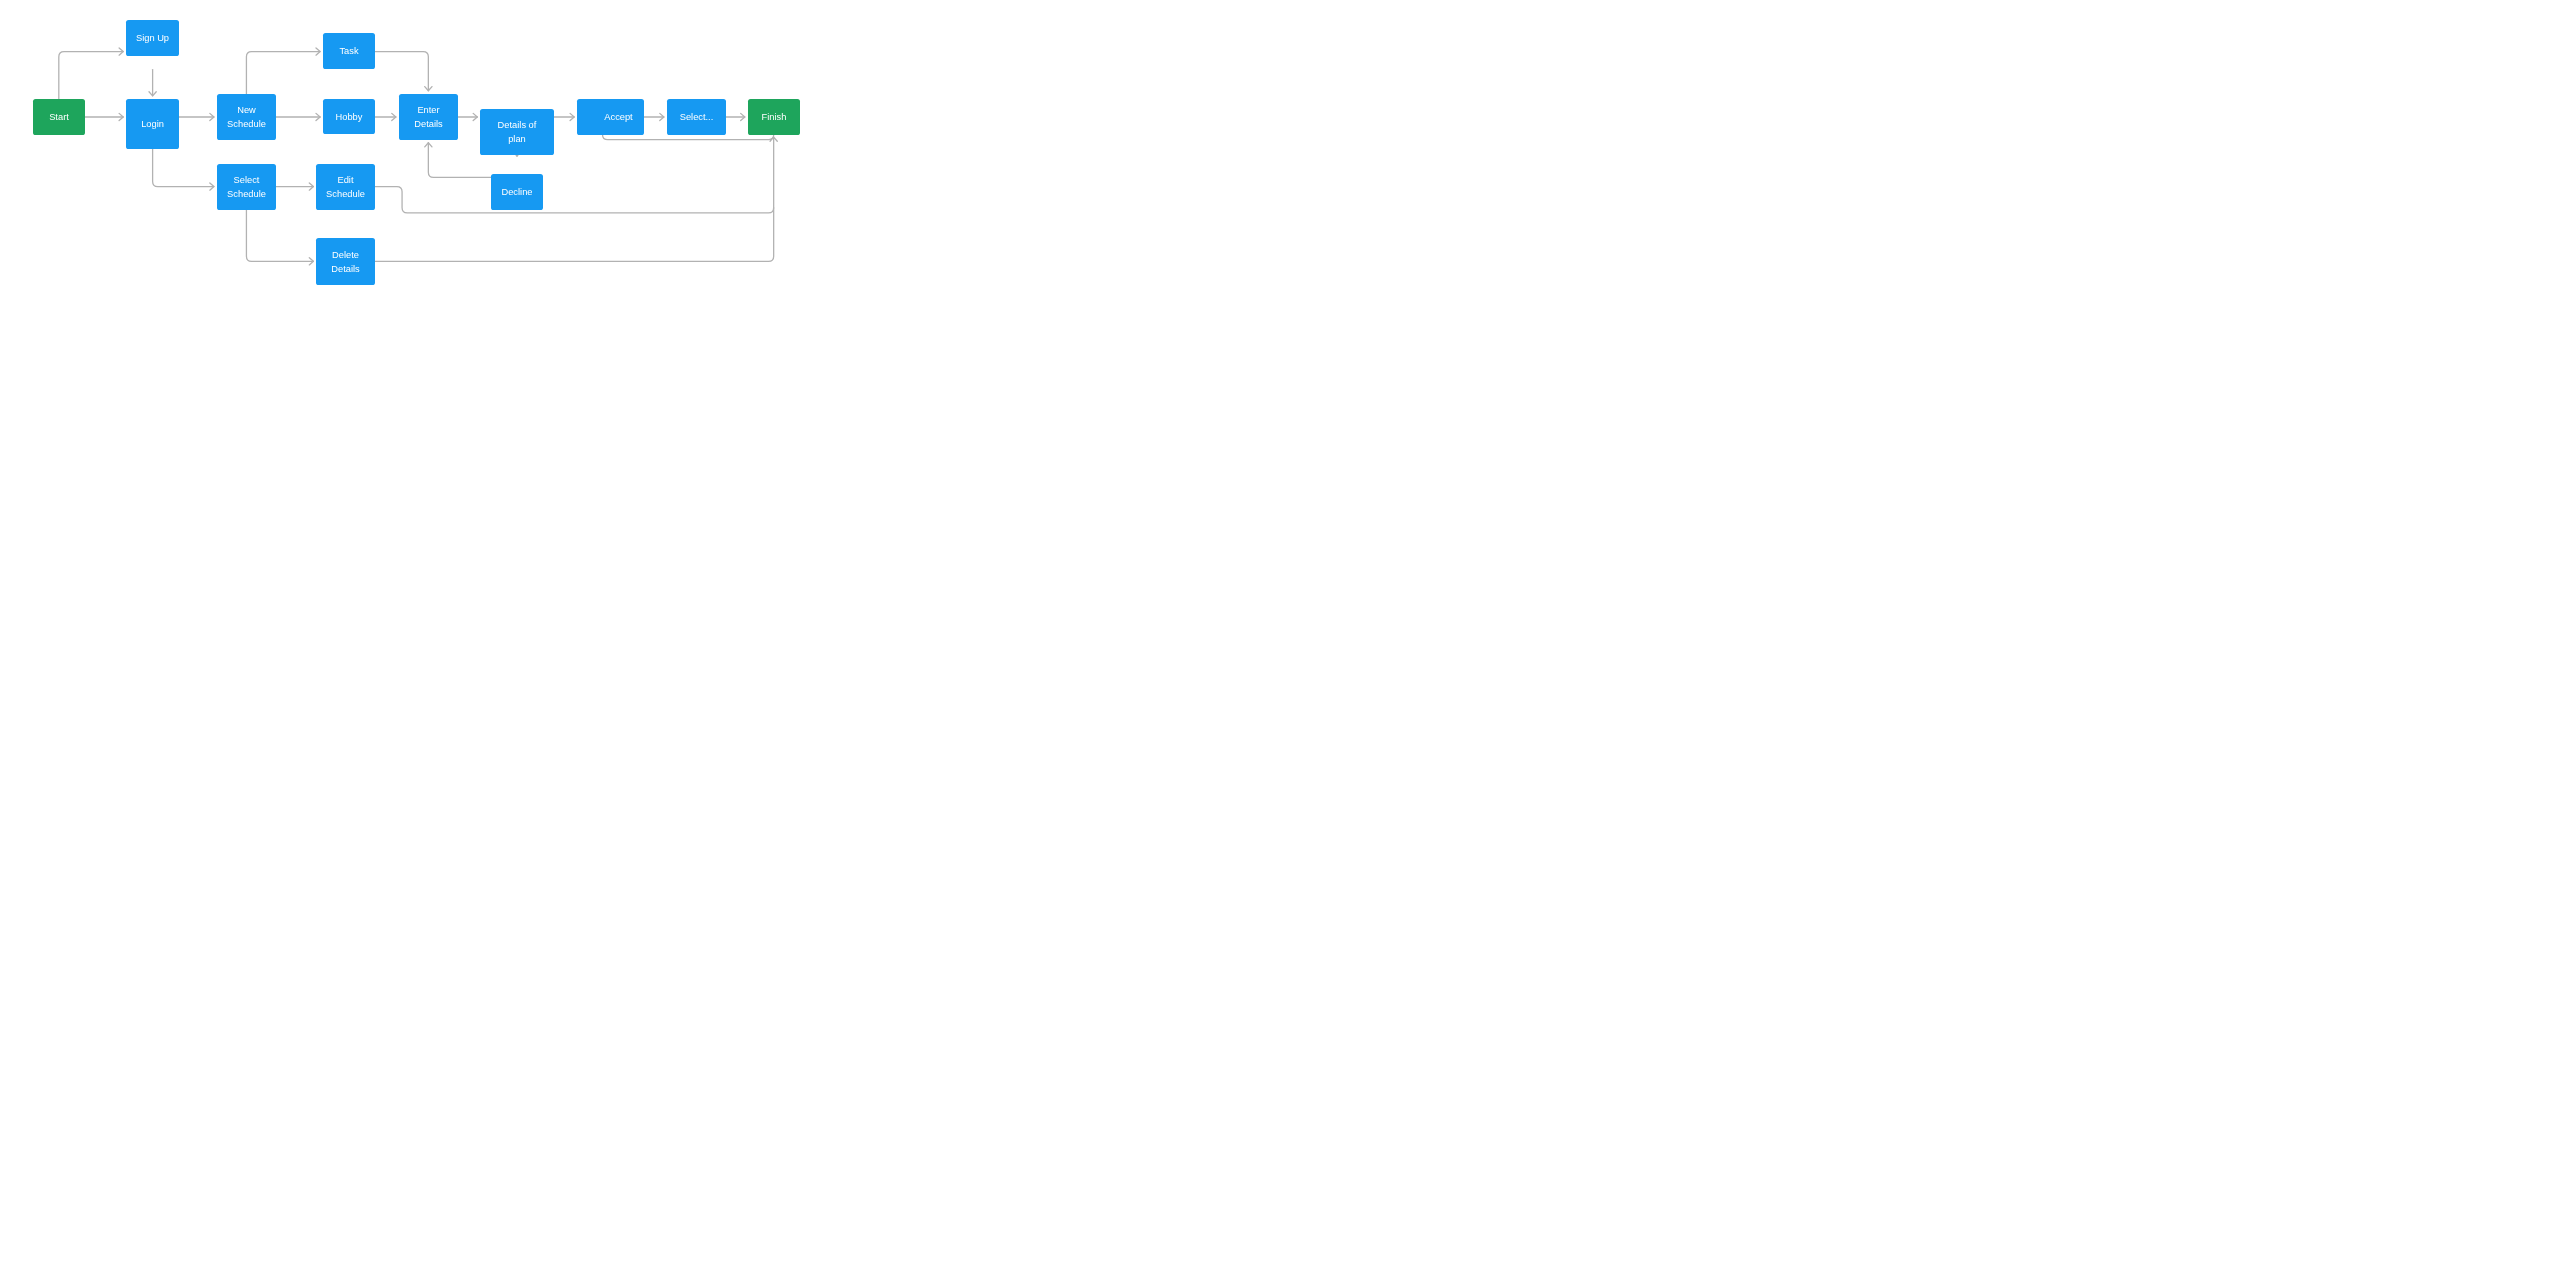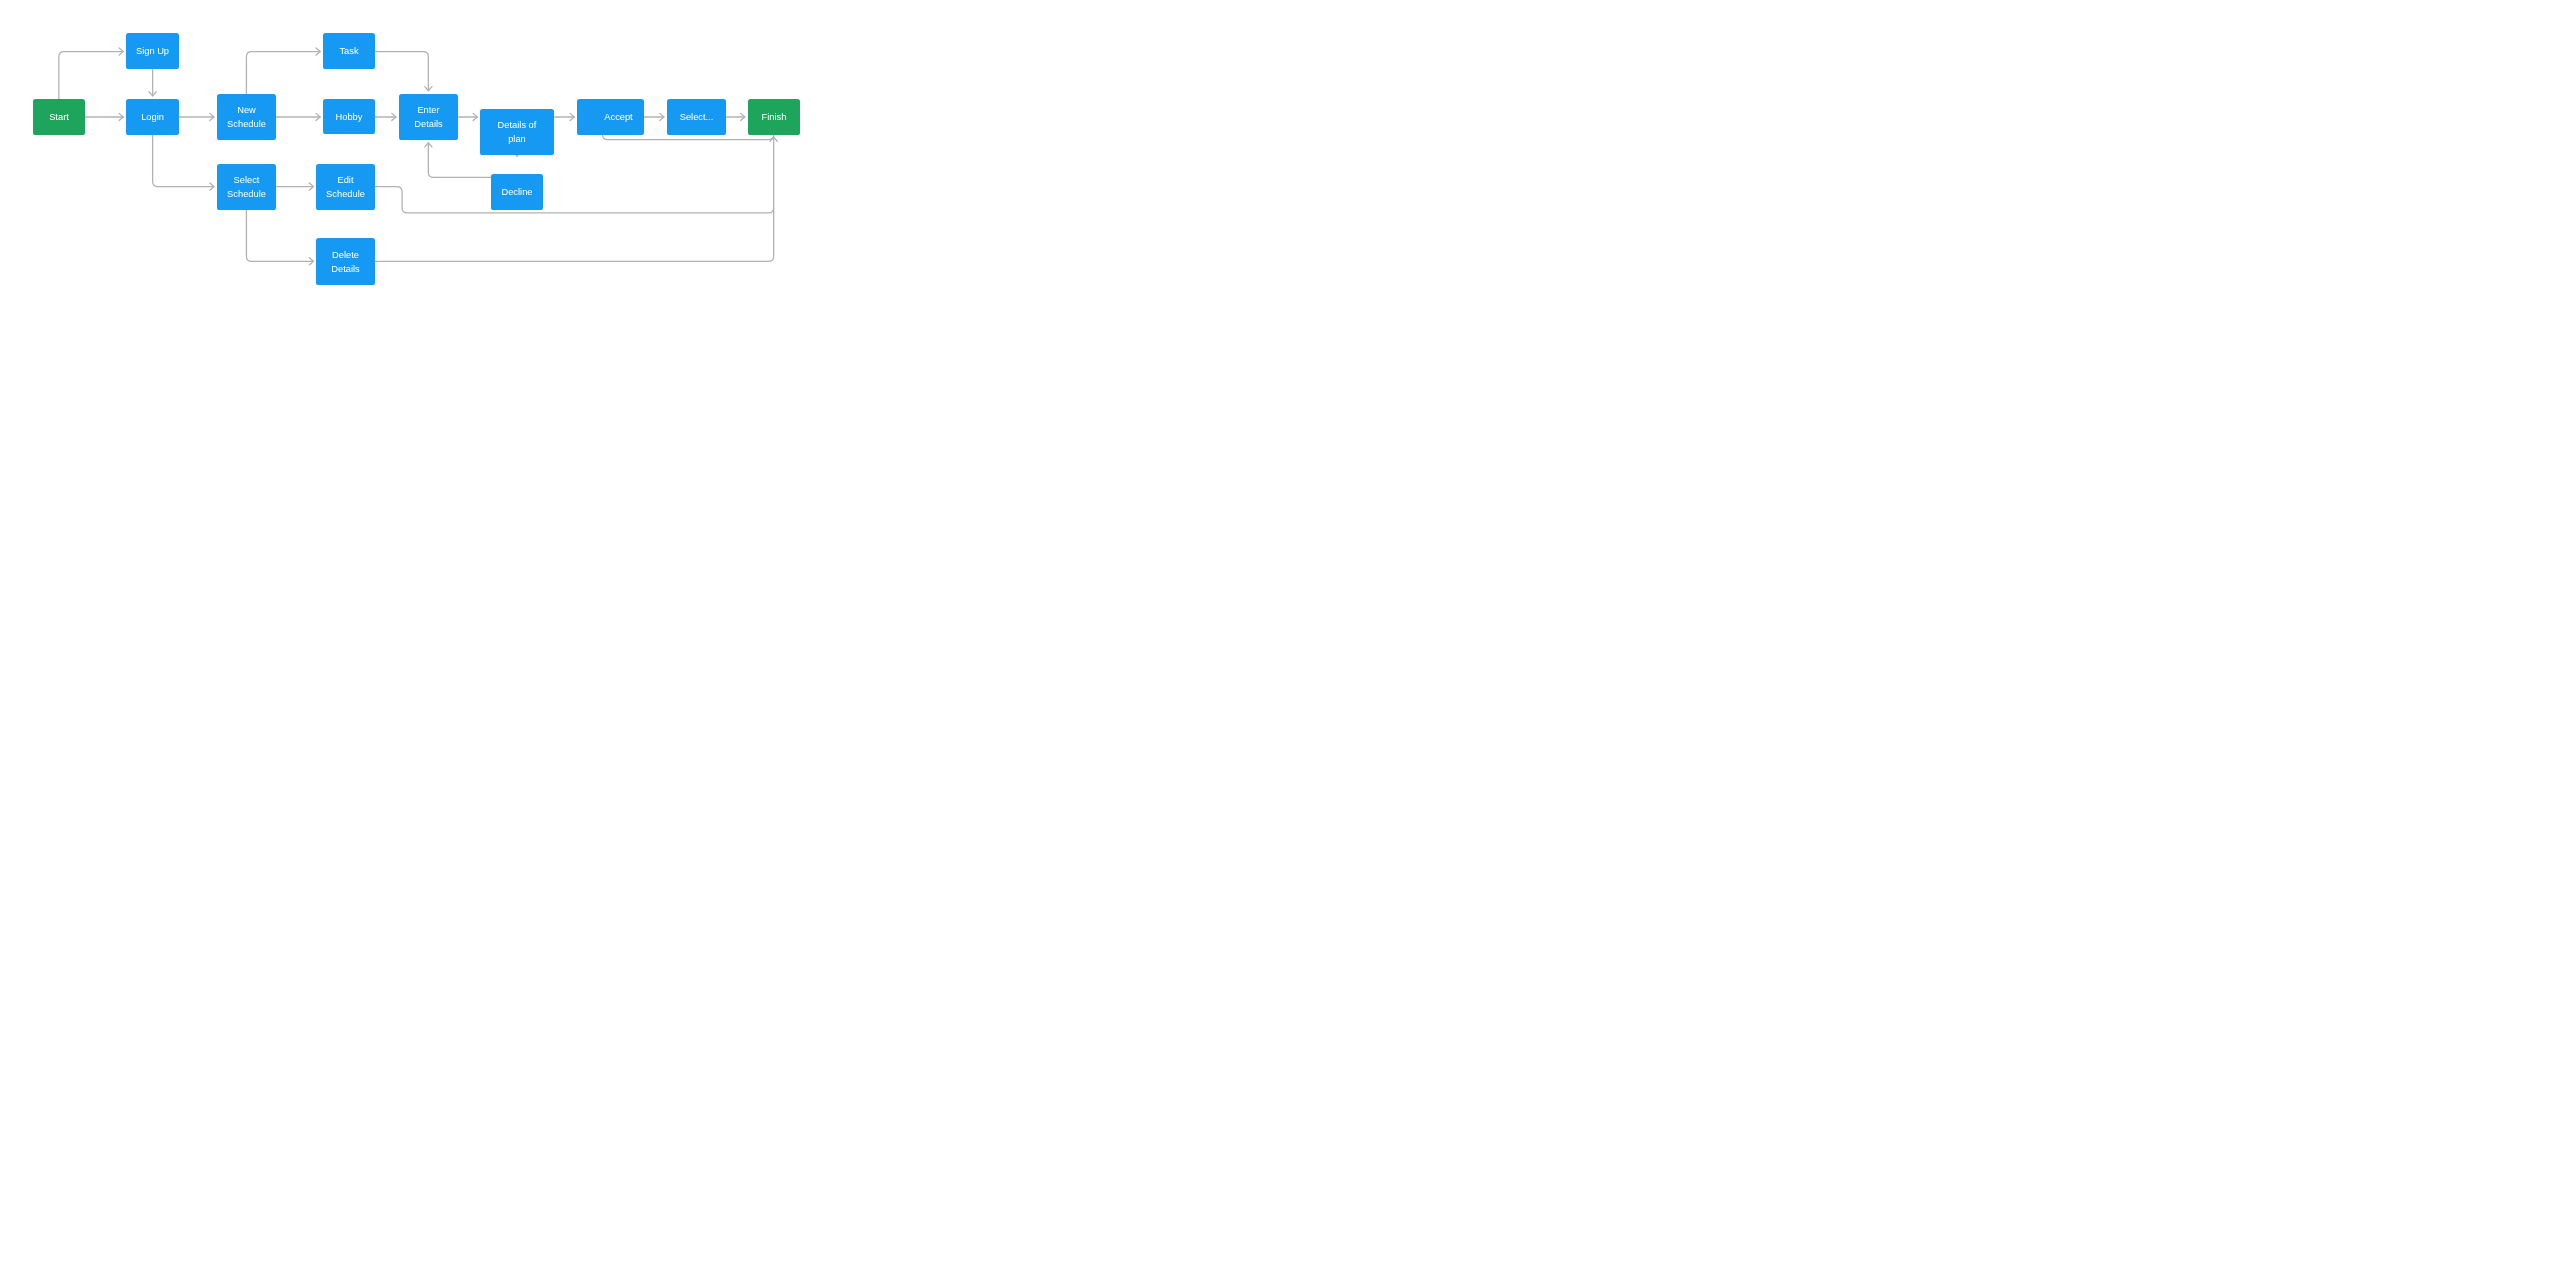--- a/index.html
+++ b/index.html
@@ -92,25 +92,25 @@
     <path class="edge" d="M 535 362 L 608 362" marker-end="url(#arrowhead)"></path>
     <path class="edge" d="M 478 407 L 478 497 Q 478 507 488 507 L 608 507" marker-end="url(#arrowhead)"></path>
     <path class="edge" d="M 728 362 L 770 362 Q 780 362 780 372 L 780 403 Q 780 413 790 413 L 1491 413 Q 1501 413 1501 403"></path>
     <path class="edge" d="M 728 507 L 1491 507 Q 1501 507 1501 497 L 1501 266" marker-end="url(#arrowhead)"></path>
   </svg>
 
   <div class="node" style="left: 33px; top: 99px; width: 52px; height: 36px; background: rgb(30, 165, 92);">
     <span class="label">Start</span>
   </div>
 
-  <div class="node" style="left: 126px; top: 33px; width: 53px; height: 36px; background: rgb(22, 153, 242);">
+  <div class="node" style="left: 126px; top: 20px; width: 53px; height: 36px; background: rgb(22, 153, 242);">
     <span class="label">Sign Up</span>
   </div>
 
-  <div class="node" style="left: 126px; top: 99px; width: 53px; height: 36px; background: rgb(22, 153, 242);">
+  <div class="node" style="left: 126px; top: 99px; width: 53px; height: 50px; background: rgb(22, 153, 242);">
     <span class="label">Login</span>
   </div>
 
   <div class="node" style="left: 217px; top: 94px; width: 59px; height: 46px; background: rgb(22, 153, 242);">
     <span class="label">New
 Schedule</span>
   </div>
 
   <div class="node" style="left: 323px; top: 33px; width: 52px; height: 36px; background: rgb(22, 153, 242);">
     <span class="label">Task</span>

